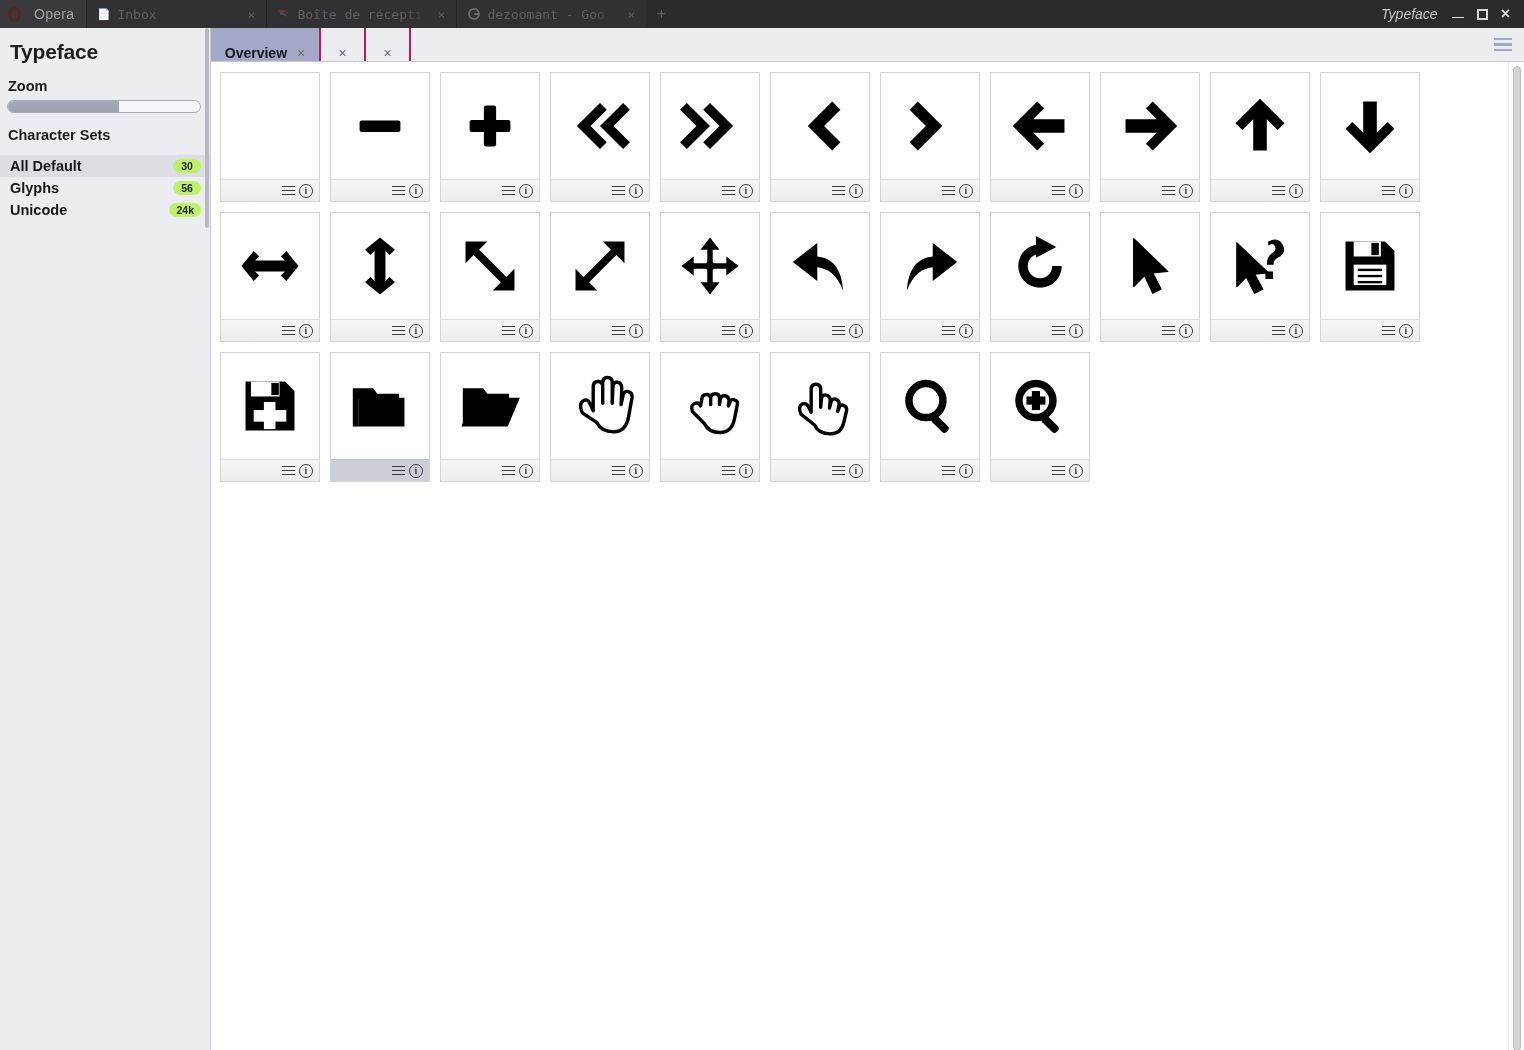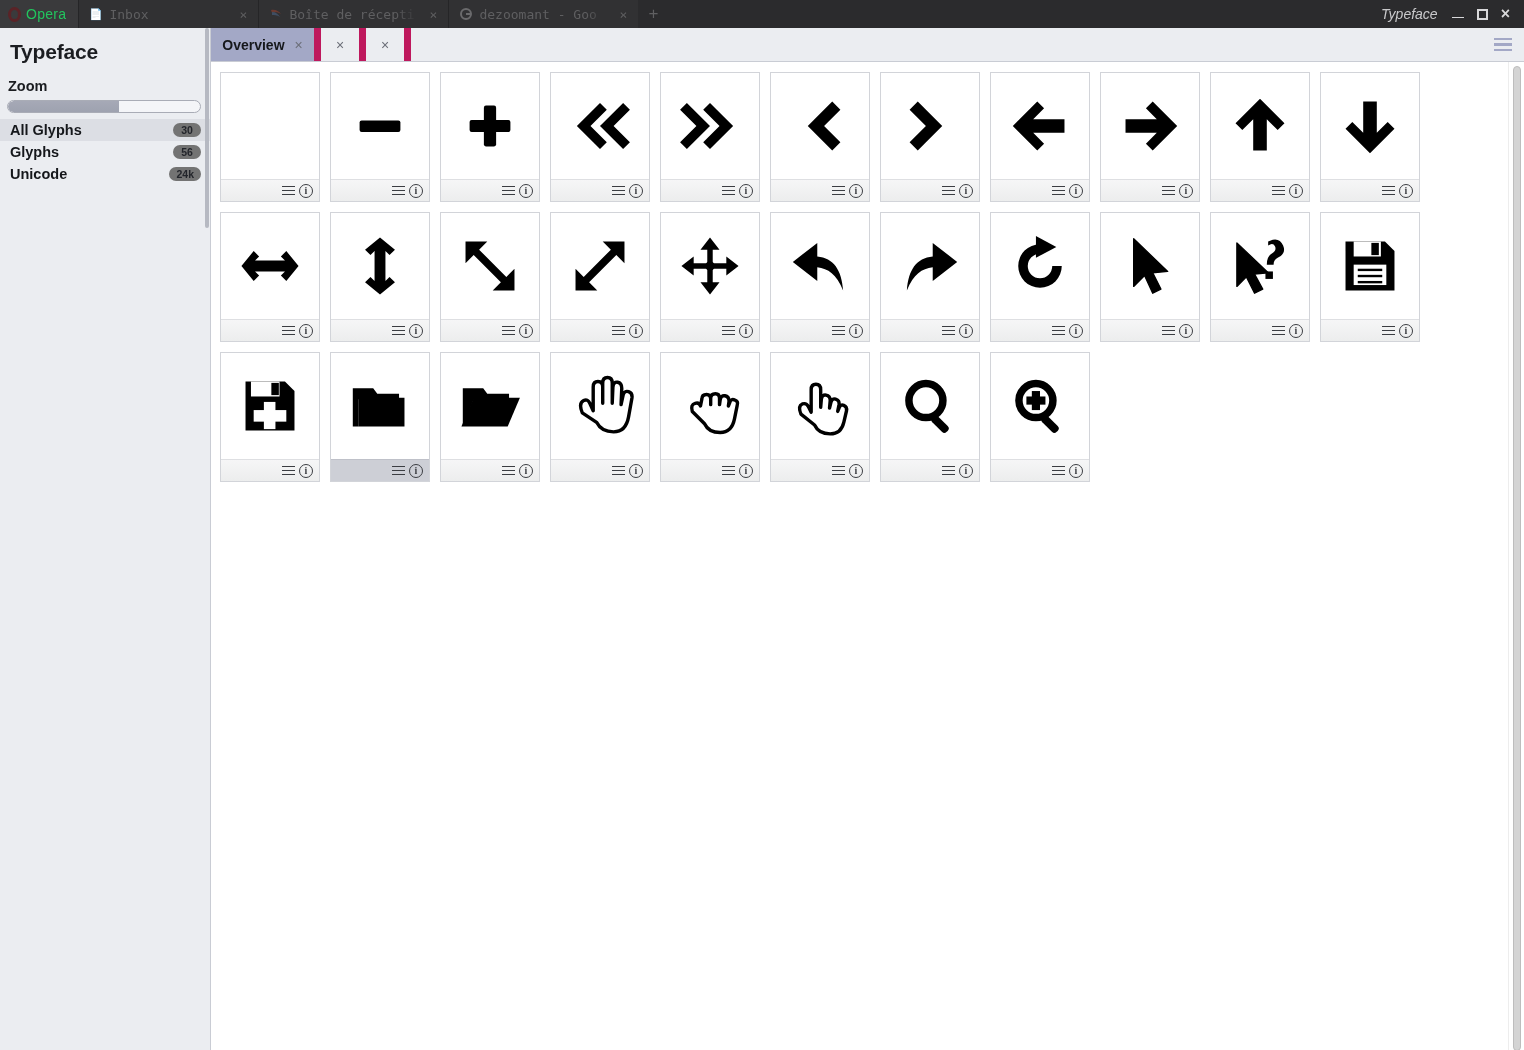--- a/index.html
+++ b/index.html
@@ -11,24 +11,24 @@
   }
 
   
   #titlebar {
     position: absolute; top: 0; left: 0;
     width: 1524px; height: 28px;
     background: #2b2b2d;
     display: flex; align-items: stretch;
   }
   .brand-tab {
-    display: flex; align-items: center; gap: 5px;
+    display: flex; align-items: center; gap: 13px;
     padding: 0 12px 0 8px;
     background: #3a3a3c;
-    color: #22c55e;
+    color: #a3a3a3;
     font-size: 14px;
     letter-spacing: .3px;
   }
   .opera-logo {
     width: 13px; height: 15px;
     border: 3px solid #5a2327;
     border-radius: 50% / 50%;
     background: transparent;
   }
   .btab {
@@ -127,41 +127,41 @@
   }
   #charsets { margin-top: 6px; }
   .cs-row {
     display: flex; align-items: center; justify-content: space-between;
     padding: 2px 9px 2px 10px;
     height: 22px;
     font-size: 14.5px; font-weight: bold; color: #15171b;
   }
   .cs-row.selected { background: #dcdee4; }
   .cs-badge {
-    background: #737373; color: #23252b;
+    background: #bef264; color: #23252b;
     border-radius: 8px;
     font-size: 10.5px; font-weight: bold;
     padding: 2px 7px;
     min-width: 28px; text-align: center;
     line-height: 1;
   }
 
   
   #main { position: absolute; top: 0; left: 211px; width: 1313px; height: 1022px; background: #ffffff; }
 
   
   #tabstrip {
     position: absolute; top: 0; left: 0; width: 1313px; height: 34px;
     background: #ebedf1;
     border-bottom: 1px solid #c9ccd4;
     display: flex; align-items: stretch;
   }
   .vtab {
-    display: flex; align-items: center; justify-content: center; gap: 10px;
-    border-right: 7px solid #be185d;
+    display: flex; align-items: flex-end; justify-content: center; gap: 10px;
+    border-right: 2px solid #be185d;
     font-size: 14px; font-weight: bold; color: #15171b;
     position: relative;
   }
   .vtab.active { background: #a3a8c6; }
   .vtab.t-main { width: 110px; }
   .vtab.t-empty { width: 45px; }
   .vtab .vclose { font-size: 14px; font-weight: normal; color: #6b6e78; }
   .vtab.active .vclose { color: #6b6e78; }
   #tabstrip-rest { flex: 1 1 auto; }
   #menu-btn {
@@ -277,23 +277,24 @@
 
   <div id="sidebar">
     <div id="sidebar-scrollbar"></div>
     <div id="app-title">Typeface</div>
 
     <div class="side-label">Zoom</div>
     <div id="zoom-slider">
       <div id="zoom-slider-fill"></div>
     </div>
 
+    <div class="side-label">Character Sets</div>
     <div id="charsets">
       <div class="cs-row selected">
-        <span>All Glyphs</span>
+        <span>All Default</span>
         <span class="cs-badge">30</span>
       </div>
       <div class="cs-row">
         <span>Glyphs</span>
         <span class="cs-badge">56</span>
       </div>
       <div class="cs-row">
         <span>Unicode</span>
         <span class="cs-badge">24k</span>
       </div>

